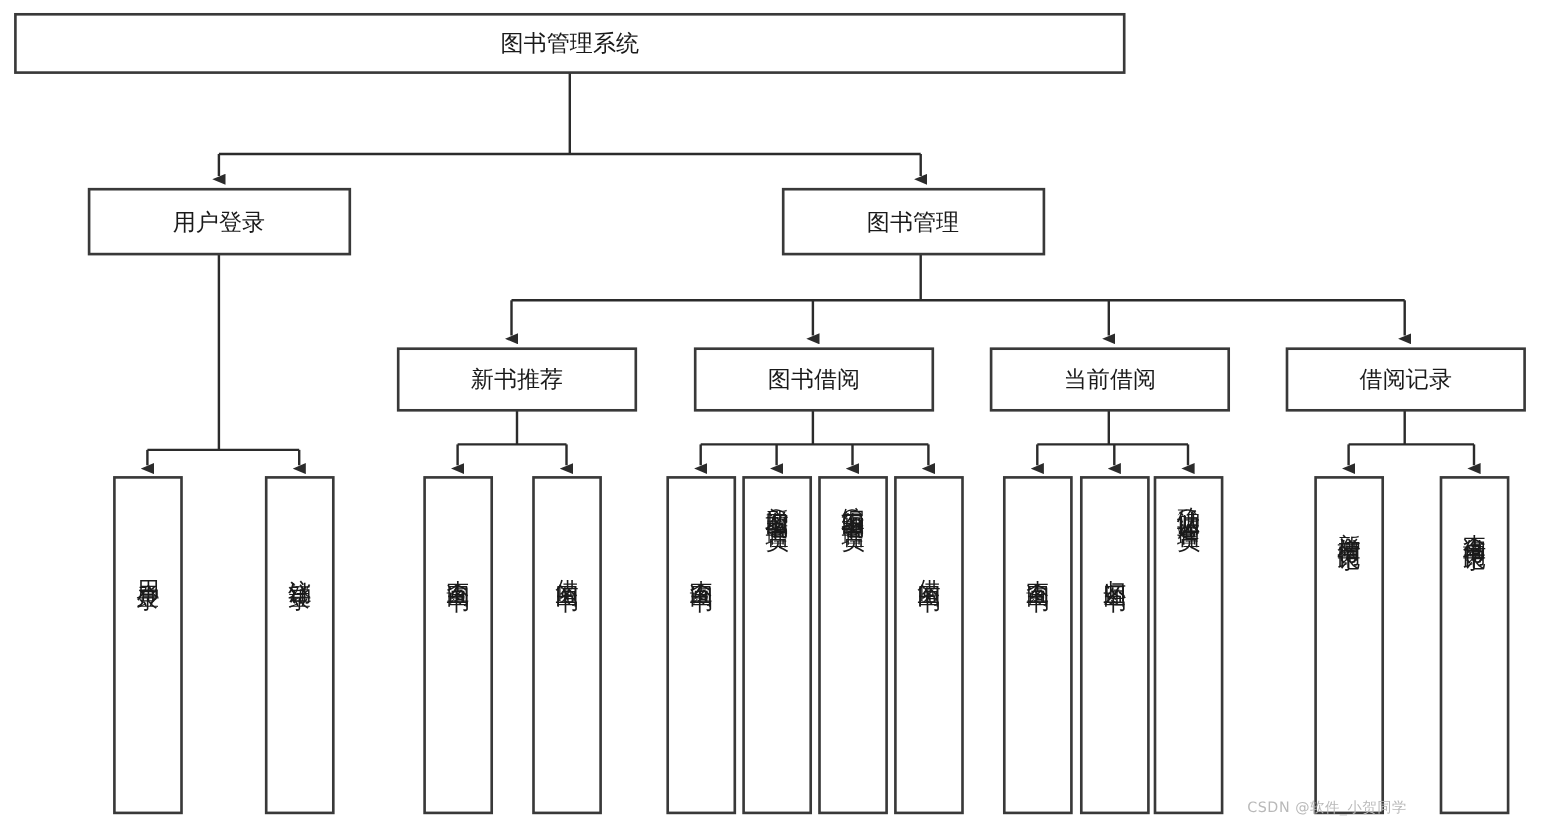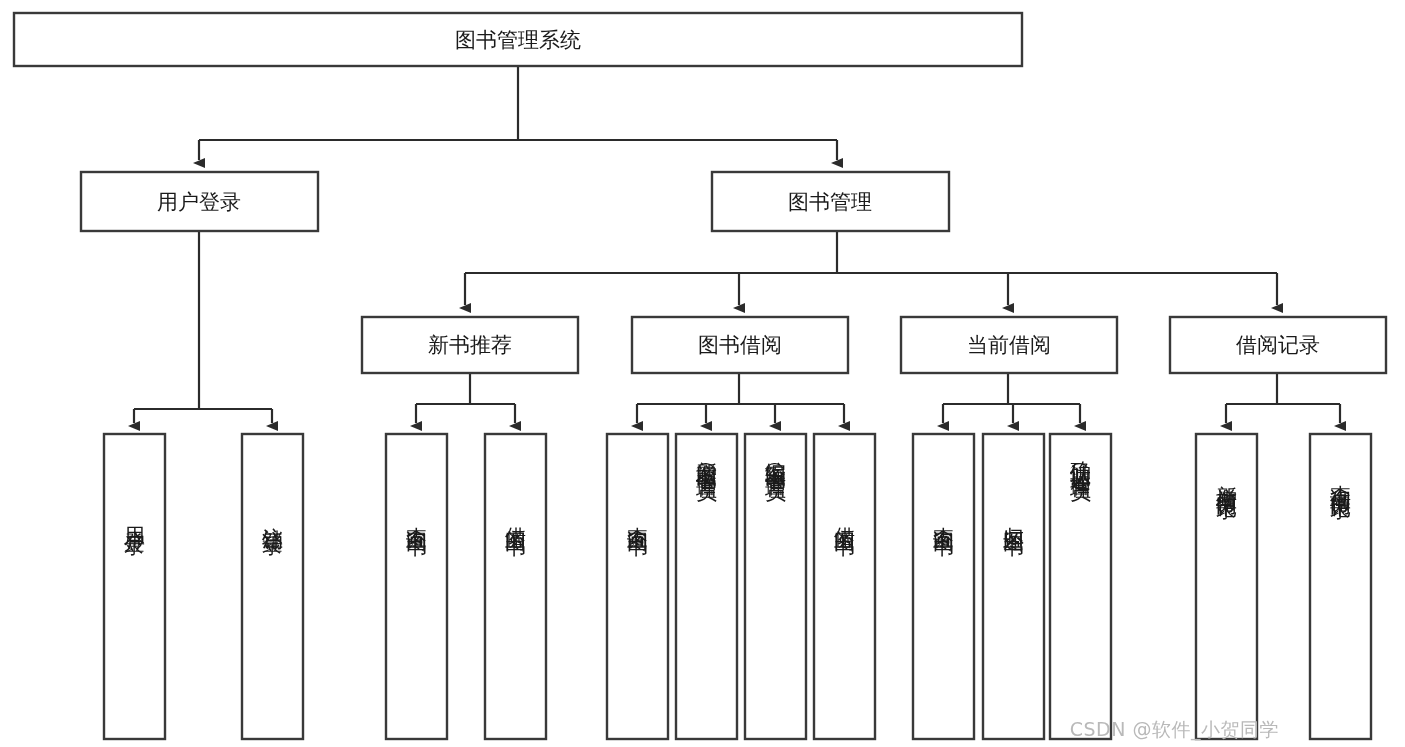--- a/index.html
+++ b/index.html
@@ -58,21 +58,21 @@
     line-height: 1.05;
     color: #1a1a1a;
     letter-spacing: 3px;
     white-space: nowrap;
   }
   .watermark {
     position: absolute;
     right: 8px;
     bottom: 4px;
     font-family: "DejaVu Sans", "Liberation Sans", sans-serif;
-    font-size: 19px;
+    font-size: 13px;
     color: #b9b9b9;
     letter-spacing: 0.5px;
     white-space: nowrap;
   }
 </style>
 </head>
 <body>
 
 <div id="diagram-root">
 

